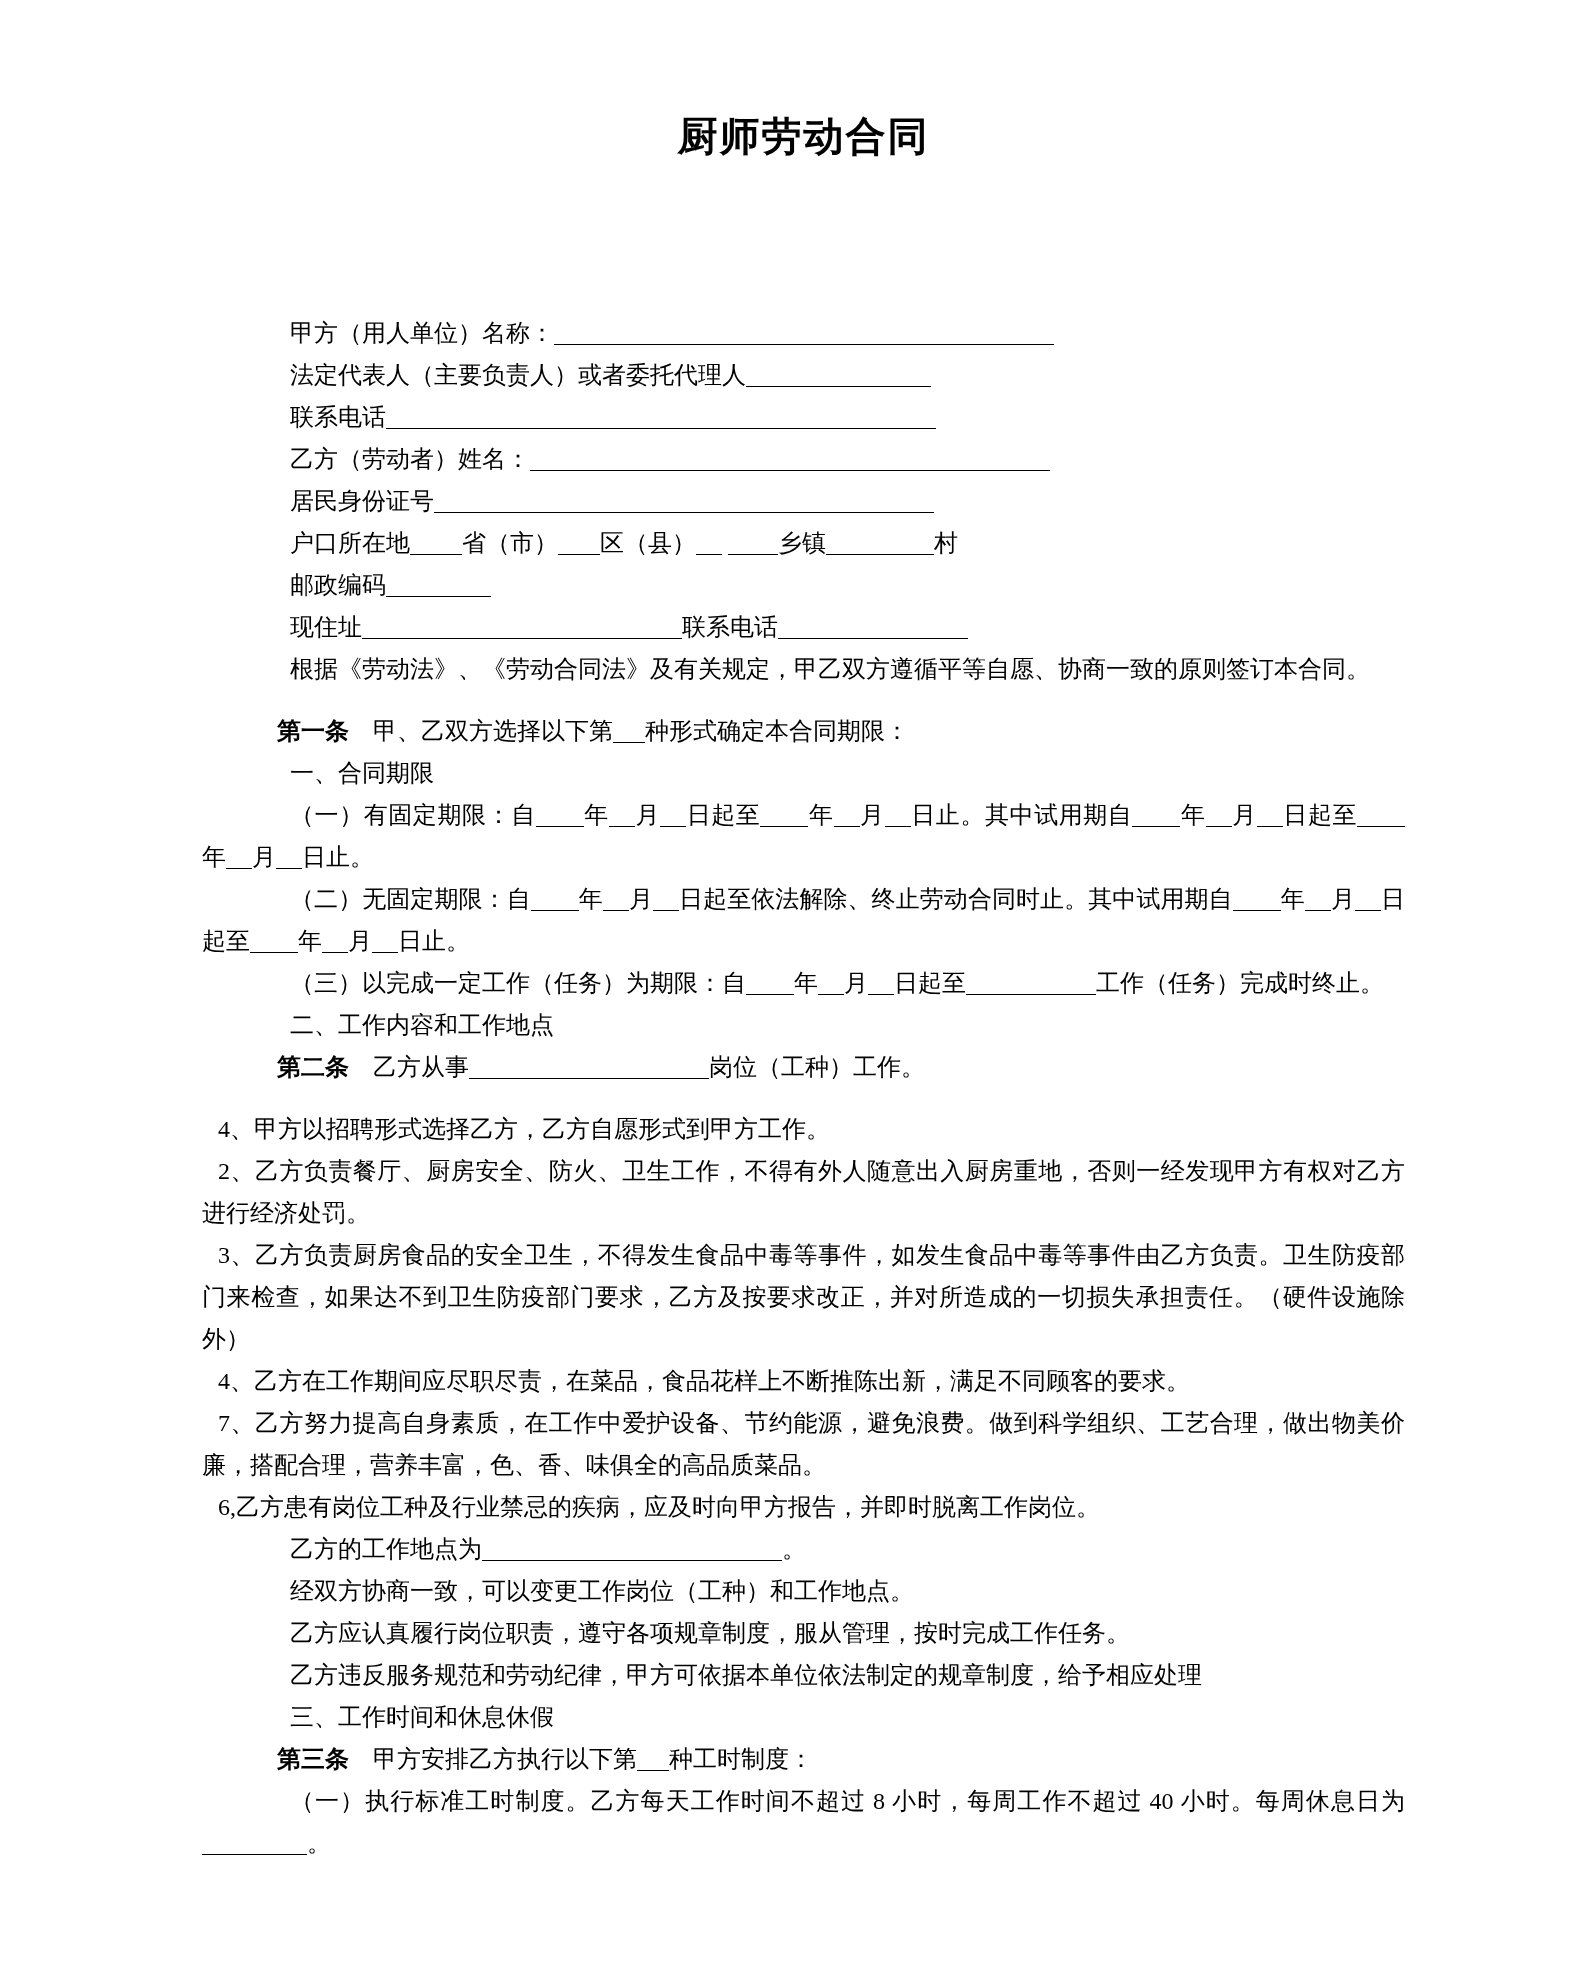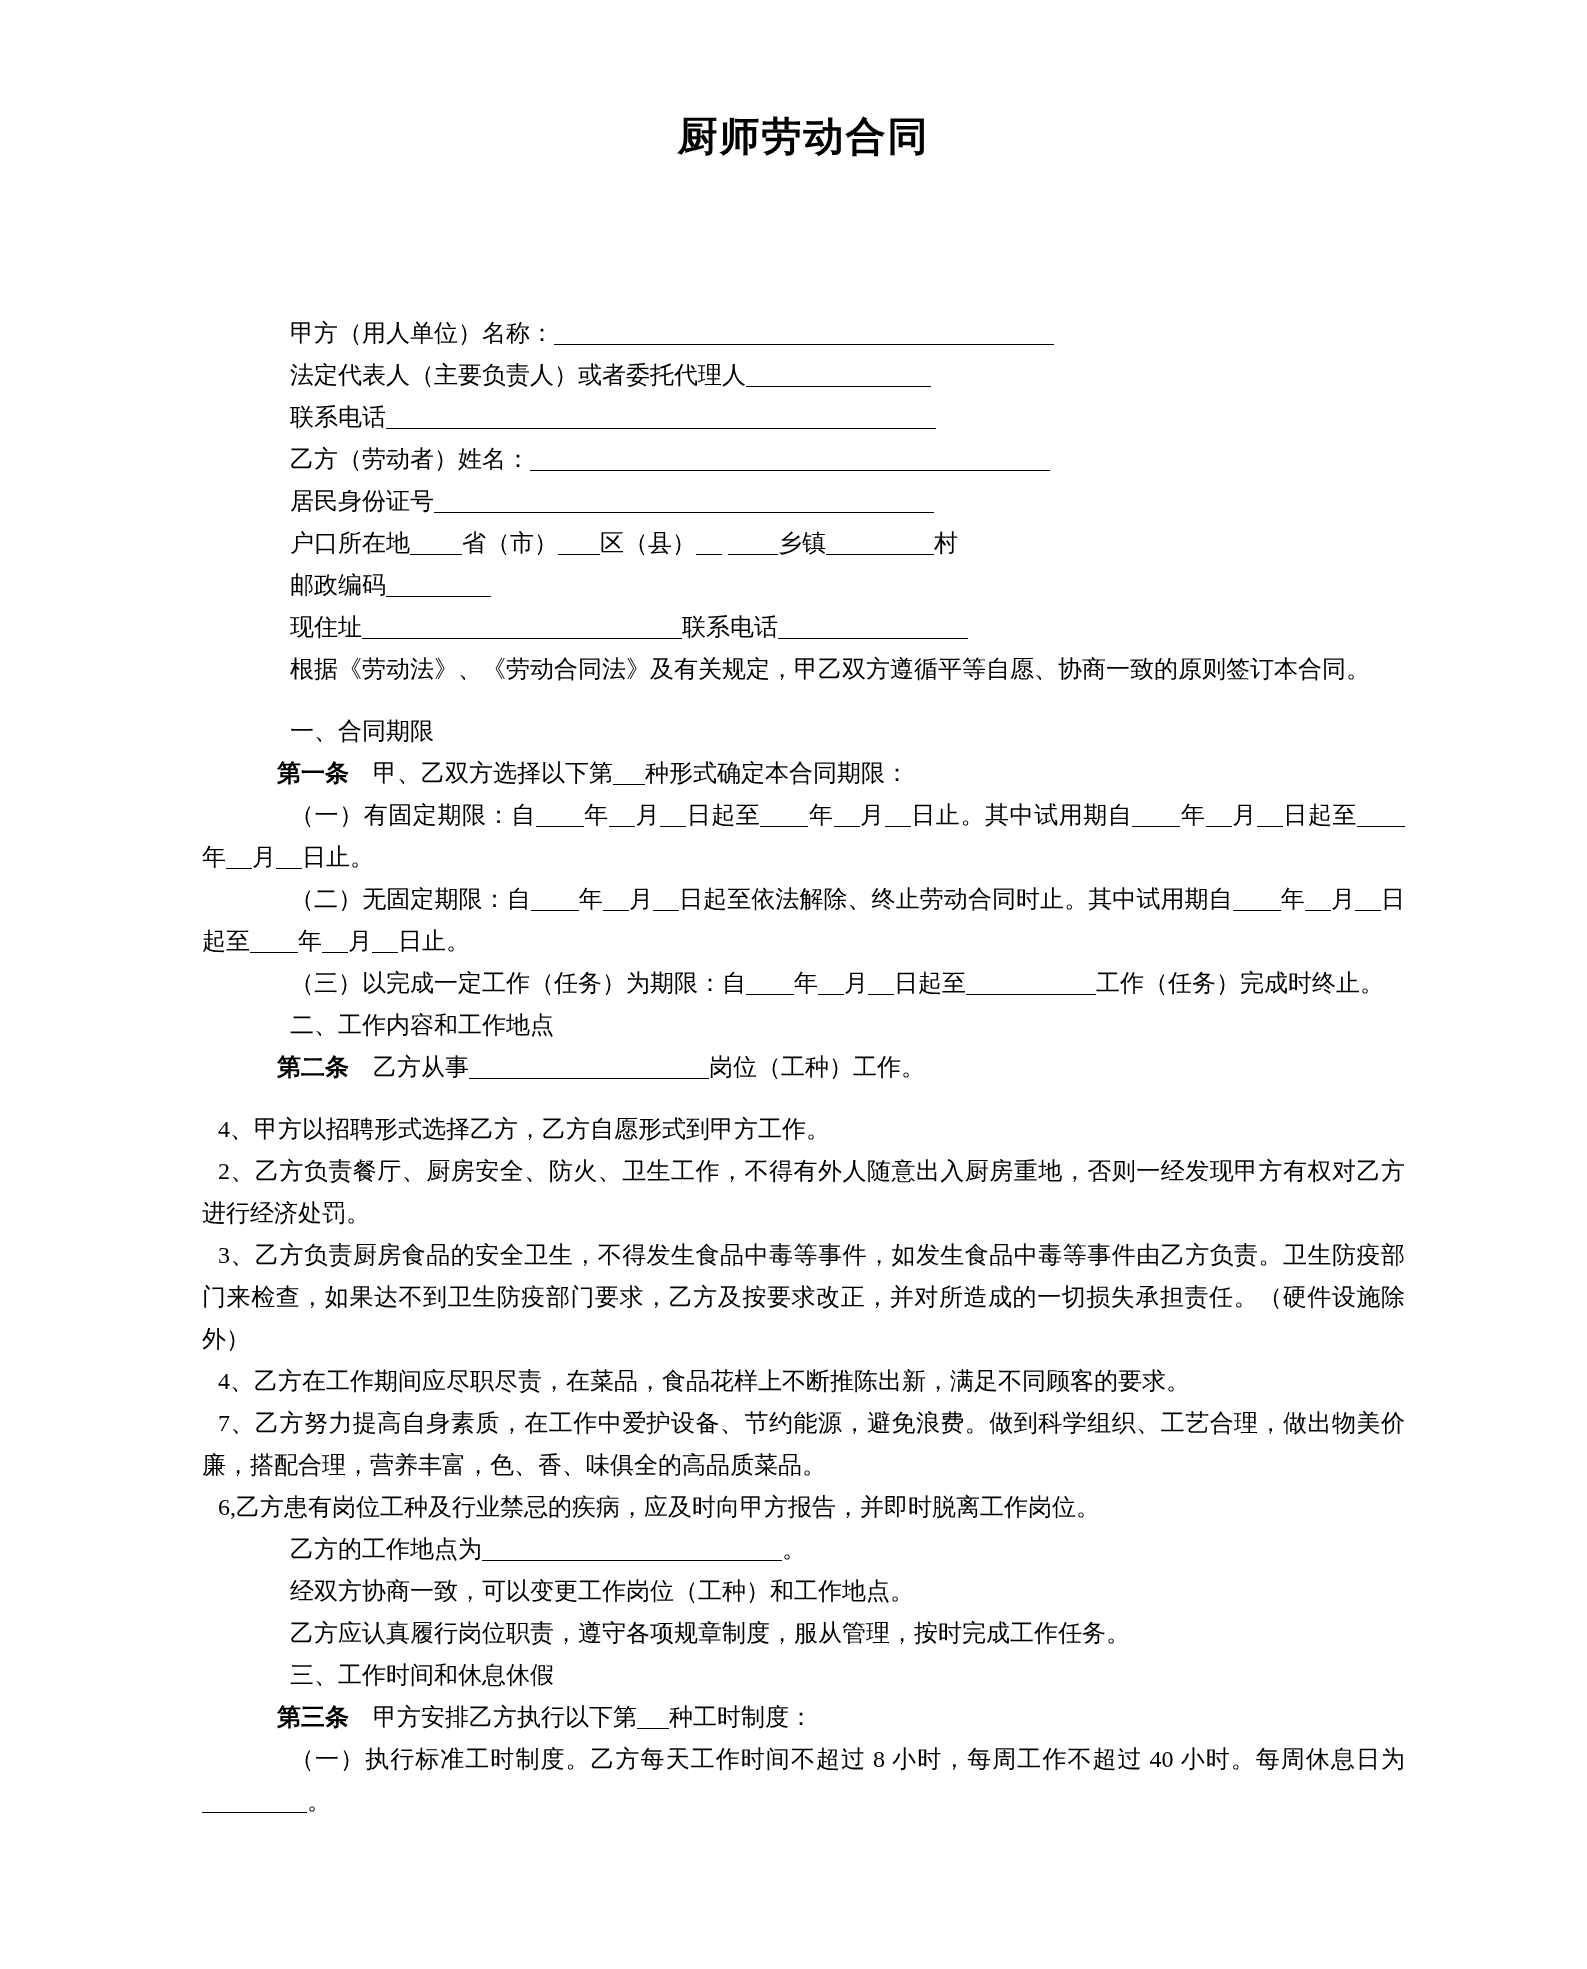--- a/index.html
+++ b/index.html
@@ -59,34 +59,35 @@
       <div class="line field"><span class="seg">甲方（用人单位）名称：</span><span class="blank" style="width: 500px;"></span><span class="seg"> </span></div>
       <div class="line field"><span class="seg">法定代表人（主要负责人）或者委托代理人</span><span class="blank" style="width: 185px;"></span></div>
       <div class="line field"><span class="seg">联系电话</span><span class="blank" style="width: 550px;"></span></div>
       <div class="line field"><span class="seg">乙方（劳动者）姓名：</span><span class="blank" style="width: 520px;"></span><span class="seg"> </span></div>
       <div class="line field"><span class="seg">居民身份证号</span><span class="blank" style="width: 500px;"></span></div>
       <div class="line field"><span class="seg">户口所在地</span><span class="blank" style="width: 52px;"></span><span class="seg">省（市）</span><span class="blank" style="width: 42px;"></span><span class="seg">区（县）</span><span class="blank" style="width: 26px;"></span><span class="seg"> </span><span class="blank" style="width: 50px;"></span><span class="seg">乡镇</span><span class="blank" style="width: 108px;"></span><span class="seg">村</span></div>
       <div class="line field"><span class="seg">邮政编码</span><span class="blank" style="width: 105px;"></span></div>
       <div class="line field"><span class="seg">现住址</span><span class="blank" style="width: 320px;"></span><span class="seg">联系电话</span><span class="blank" style="width: 190px;"></span></div>
       <div class="line para"><span class="seg">根据《劳动法》、《劳动合同法》及有关规定，甲乙双方遵循平等自愿、协商一致的原则签订本合同。</span></div>
       <div class="line gap"></div>
+      <div class="line clause"><span class="seg-bold">第一条</span><span class="seg">　甲、乙双方选择以下第</span><span class="blank" style="width: 32px;"></span><span class="seg">种形式确定本合同期限：</span></div>
       <div class="line section"><span class="seg">一、合同期限</span></div>
-      <div class="line clause"><span class="seg-bold">第一条</span><span class="seg">　甲、乙双方选择以下第</span><span class="blank" style="width: 32px;"></span><span class="seg">种形式确定本合同期限：</span></div>
       <div class="line para"><span class="seg">（一）有固定期限：自</span><span class="blank" style="width: 48px;"></span><span class="seg">年</span><span class="blank" style="width: 26px;"></span><span class="seg">月</span><span class="blank" style="width: 26px;"></span><span class="seg">日起至</span><span class="blank" style="width: 48px;"></span><span class="seg">年</span><span class="blank" style="width: 26px;"></span><span class="seg">月</span><span class="blank" style="width: 26px;"></span><span class="seg">日止。其中试用期自</span><span class="blank" style="width: 48px;"></span><span class="seg">年</span><span class="blank" style="width: 26px;"></span><span class="seg">月</span><span class="blank" style="width: 26px;"></span><span class="seg">日起至</span><span class="blank" style="width: 48px;"></span><span class="seg">年</span><span class="blank" style="width: 26px;"></span><span class="seg">月</span><span class="blank" style="width: 26px;"></span><span class="seg">日止。</span></div>
       <div class="line para"><span class="seg">（二）无固定期限：自</span><span class="blank" style="width: 48px;"></span><span class="seg">年</span><span class="blank" style="width: 26px;"></span><span class="seg">月</span><span class="blank" style="width: 26px;"></span><span class="seg">日起至依法解除、终止劳动合同时止。其中试用期自</span><span class="blank" style="width: 48px;"></span><span class="seg">年</span><span class="blank" style="width: 26px;"></span><span class="seg">月</span><span class="blank" style="width: 26px;"></span><span class="seg">日起至</span><span class="blank" style="width: 48px;"></span><span class="seg">年</span><span class="blank" style="width: 26px;"></span><span class="seg">月</span><span class="blank" style="width: 26px;"></span><span class="seg">日止。</span></div>
       <div class="line para"><span class="seg">（三）以完成一定工作（任务）为期限：自</span><span class="blank" style="width: 48px;"></span><span class="seg">年</span><span class="blank" style="width: 26px;"></span><span class="seg">月</span><span class="blank" style="width: 26px;"></span><span class="seg">日起至</span><span class="blank" style="width: 130px;"></span><span class="seg">工作（任务）完成时终止。</span></div>
       <div class="line section"><span class="seg">二、工作内容和工作地点</span></div>
       <div class="line clause"><span class="seg-bold">第二条</span><span class="seg">　乙方从事</span><span class="blank" style="width: 240px;"></span><span class="seg">岗位（工种）工作。</span></div>
       <div class="line gap"></div>
       <div class="line list"><span class="seg">4、甲方以招聘形式选择乙方，乙方自愿形式到甲方工作。</span></div>
       <div class="line list"><span class="seg">2、乙方负责餐厅、厨房安全、防火、卫生工作，不得有外人随意出入厨房重地，否则一经发现甲方有权对乙方进行经济处罚。</span></div>
       <div class="line list"><span class="seg">3、乙方负责厨房食品的安全卫生，不得发生食品中毒等事件，如发生食品中毒等事件由乙方负责。卫生防疫部门来检查，如果达不到卫生防疫部门要求，乙方及按要求改正，并对所造成的一切损失承担责任。（硬件设施除外）</span></div>
       <div class="line list"><span class="seg">4、乙方在工作期间应尽职尽责，在菜品，食品花样上不断推陈出新，满足不同顾客的要求。</span></div>
       <div class="line list"><span class="seg">7、乙方努力提高自身素质，在工作中爱护设备、节约能源，避免浪费。做到科学组织、工艺合理，做出物美价廉，搭配合理，营养丰富，色、香、味俱全的高品质菜品。</span></div>
       <div class="line list"><span class="seg">6,乙方患有岗位工种及行业禁忌的疾病，应及时向甲方报告，并即时脱离工作岗位。</span></div>
       <div class="line para"><span class="seg">乙方的工作地点为</span><span class="blank" style="width: 300px;"></span><span class="seg">。</span></div>
       <div class="line para"><span class="seg">经双方协商一致，可以变更工作岗位（工种）和工作地点。</span></div>
       <div class="line para"><span class="seg">乙方应认真履行岗位职责，遵守各项规章制度，服从管理，按时完成工作任务。</span></div>
+      <div class="line para"><span class="seg">乙方违反服务规范和劳动纪律，甲方可依据本单位依法制定的规章制度，给予相应处理</span></div>
       <div class="line section"><span class="seg">三、工作时间和休息休假</span></div>
       <div class="line clause"><span class="seg-bold">第三条</span><span class="seg">　甲方安排乙方执行以下第</span><span class="blank" style="width: 32px;"></span><span class="seg">种工时制度：</span></div>
       <div class="line para"><span class="seg">（一）执行标准工时制度。乙方每天工作时间不超过 8 小时，每周工作不超过 40 小时。每周休息日为</span><span class="blank" style="width: 105px;"></span><span class="seg">。</span></div>
     </div>
 </div>
 
 </body></html>

